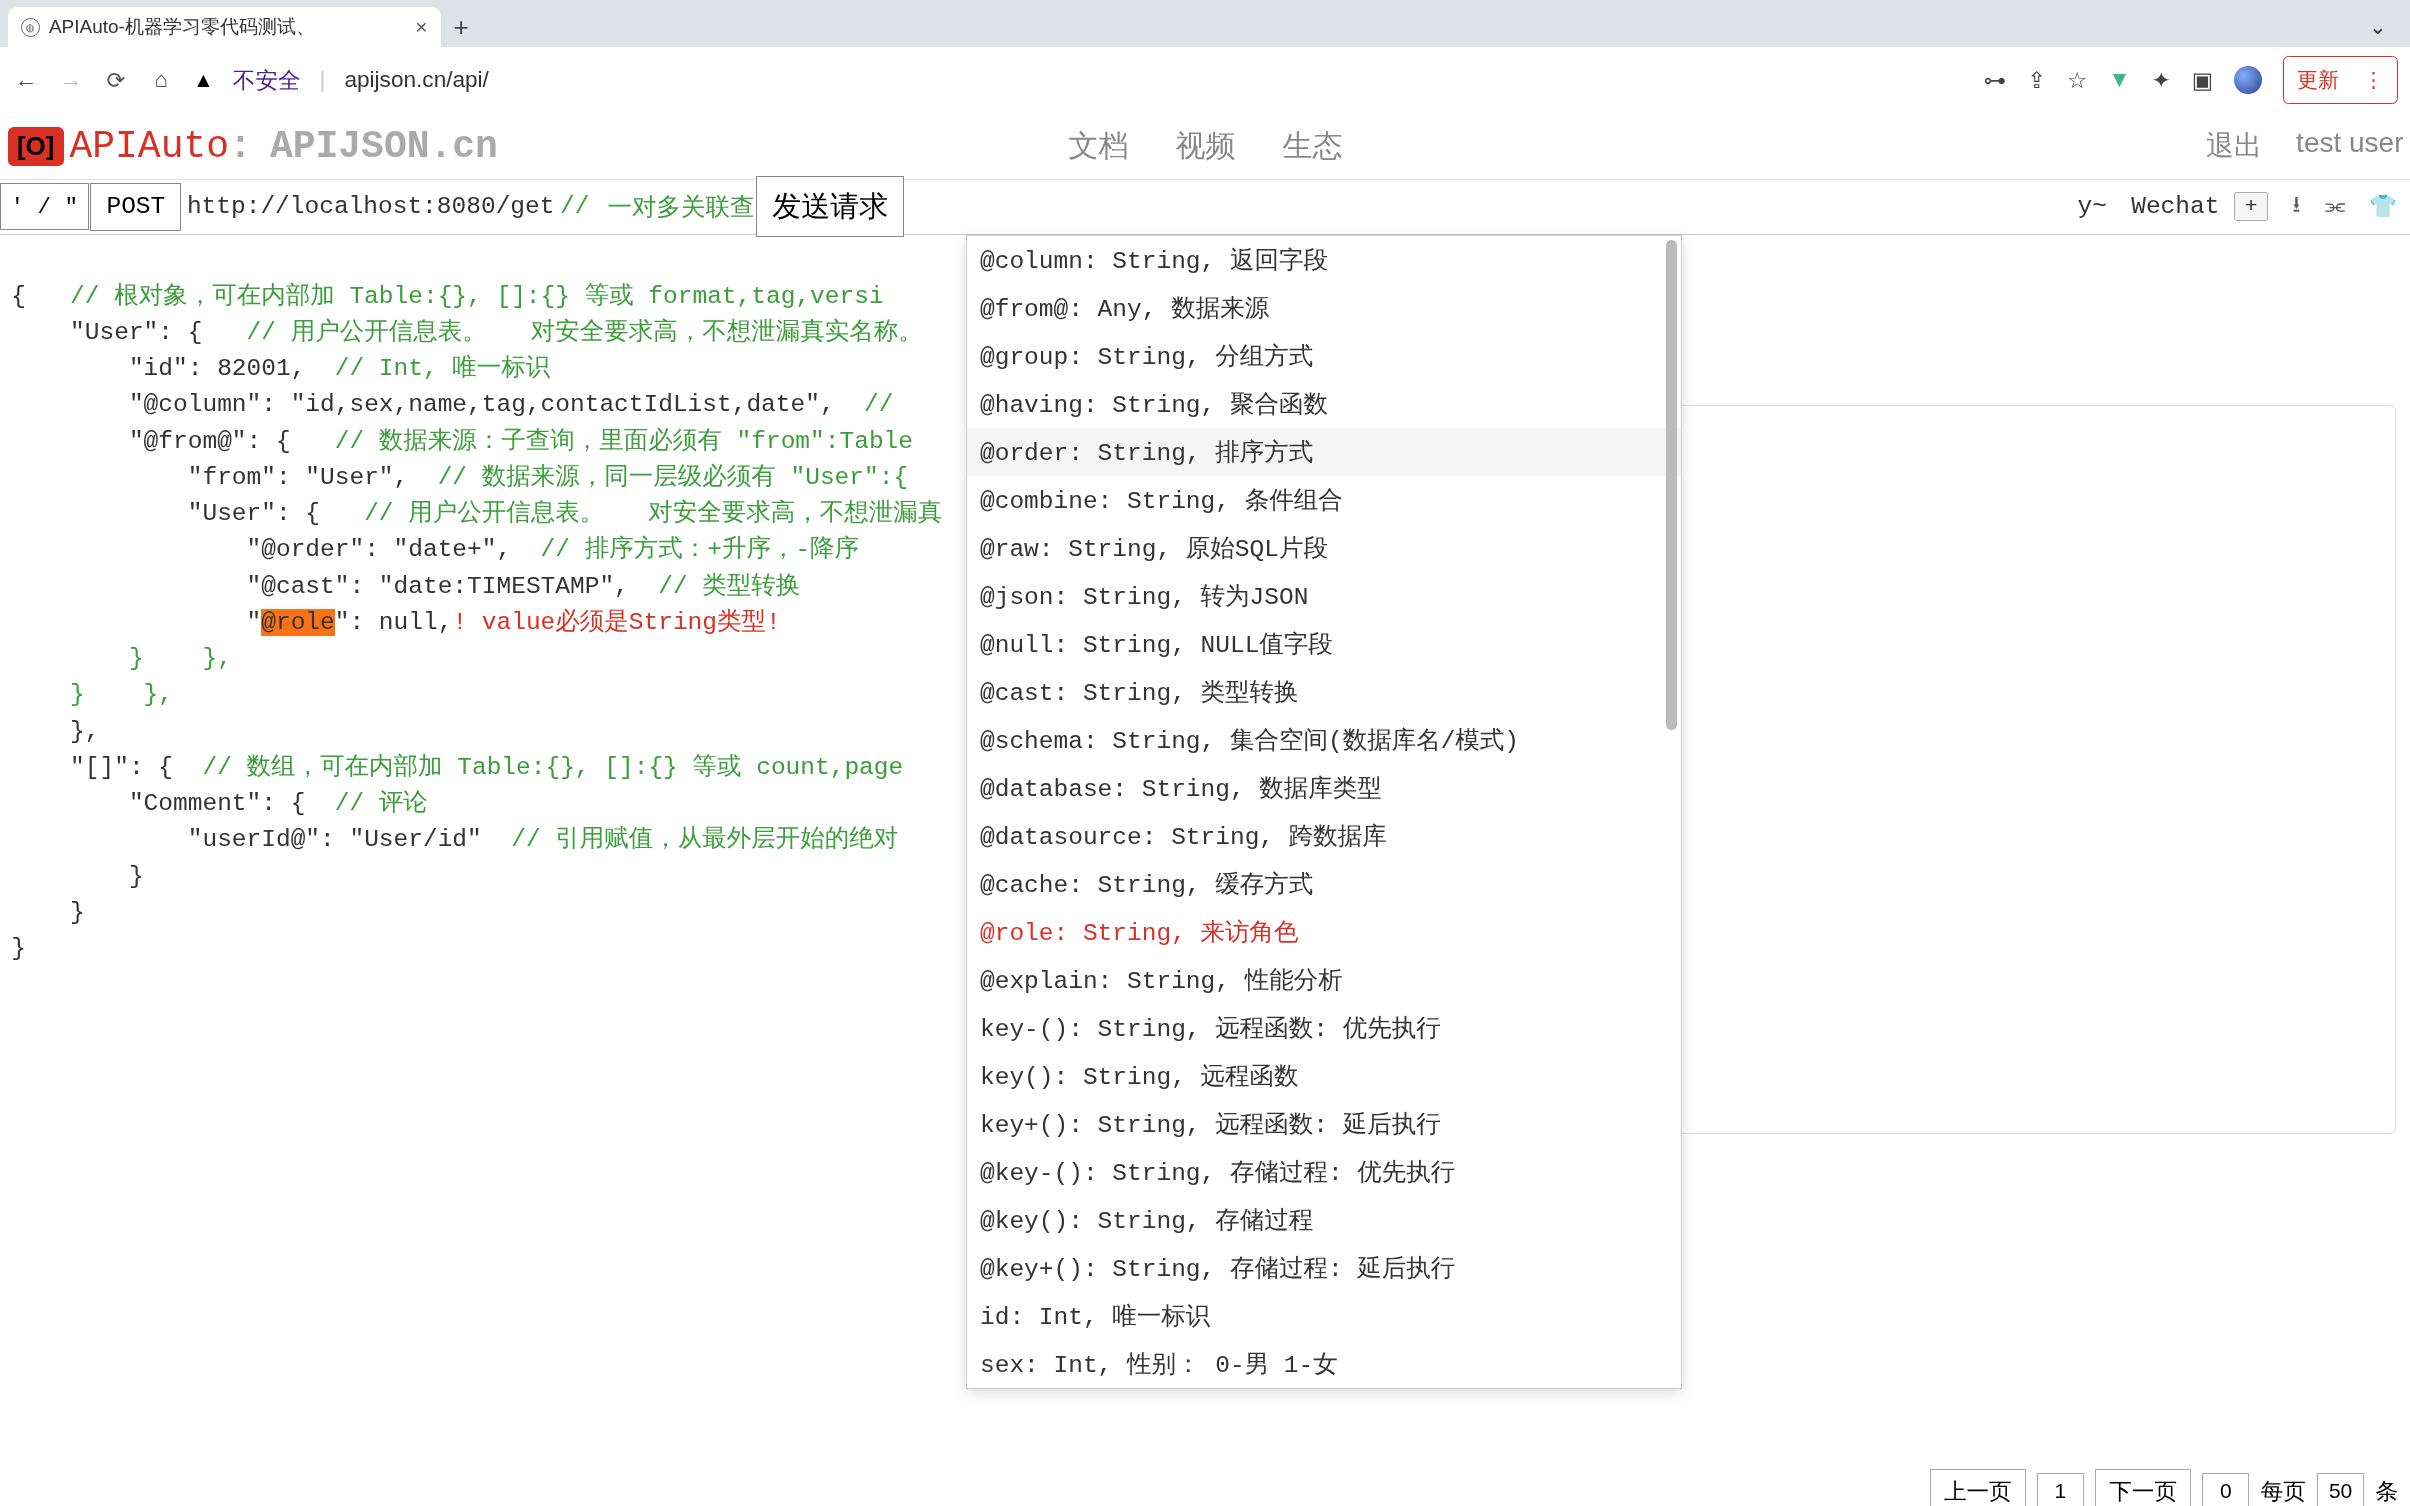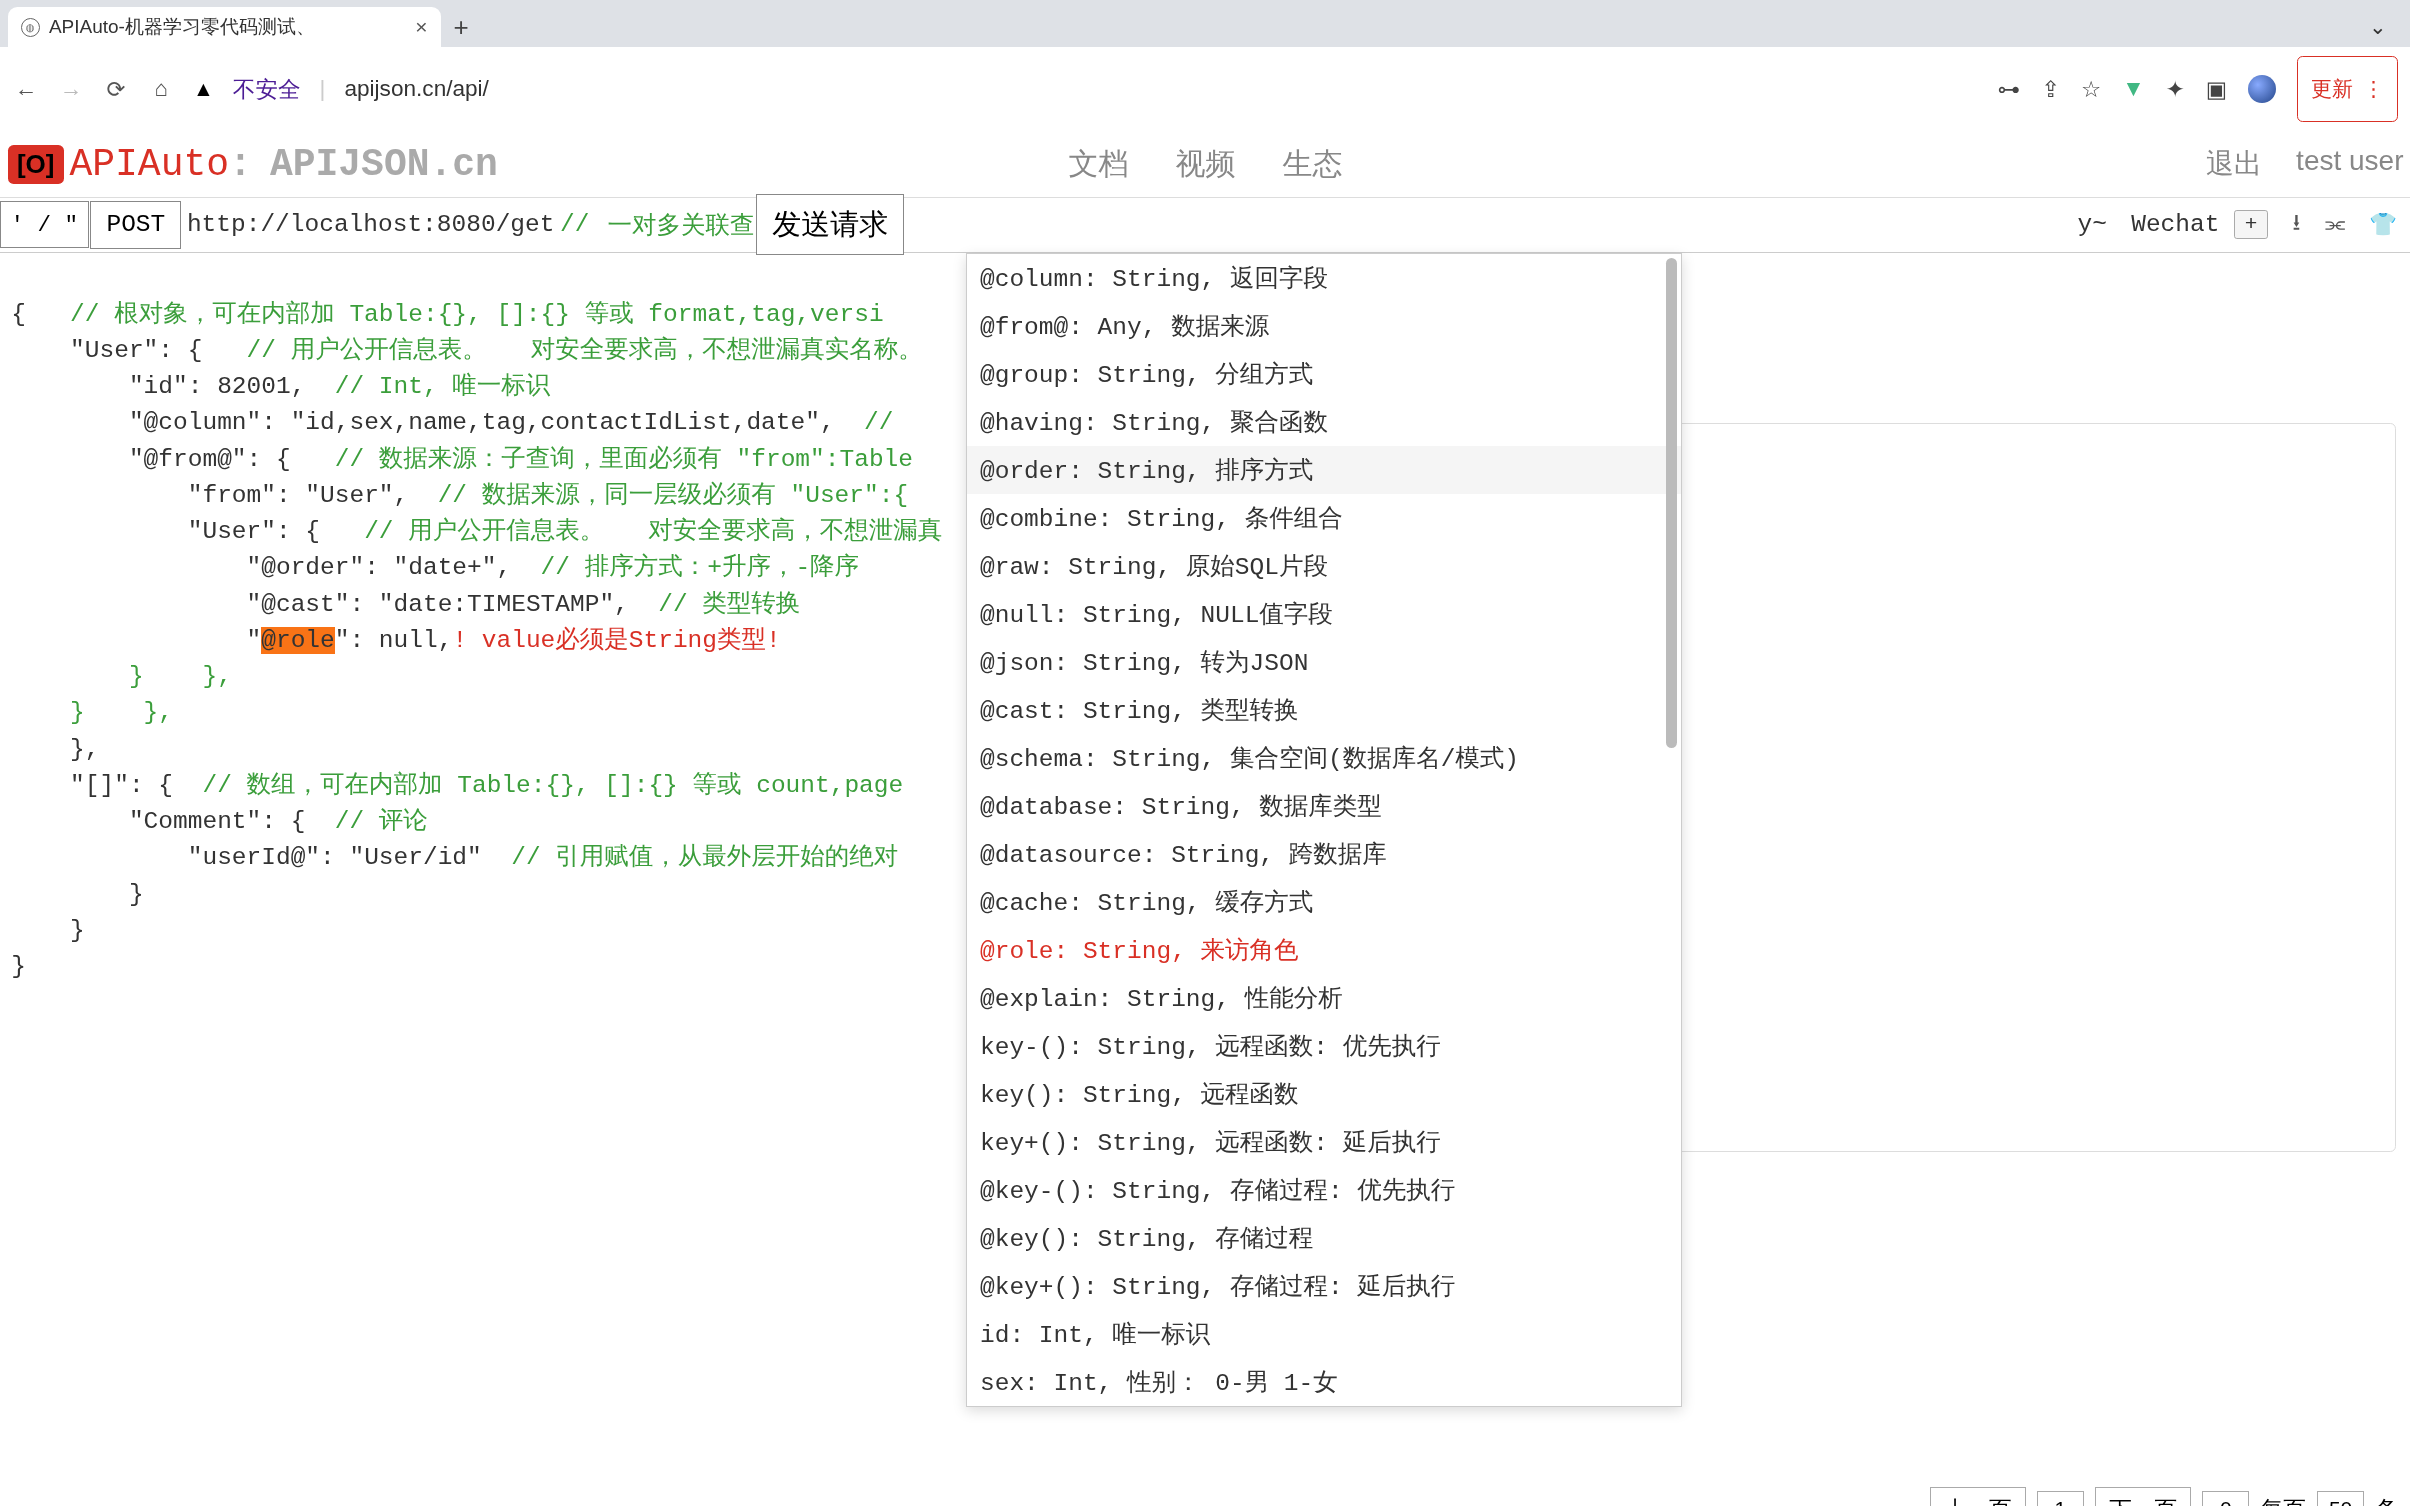--- a/index.html
+++ b/index.html
@@ -17,21 +17,21 @@
 .addr-bar { background: #fff; display: flex; align-items: center; padding: 9.4px 13px; gap: 19px; font-size: 22.6px; }
 .addr-bar .nav-icon { color: #555; width: 26px; text-align: center; cursor:pointer;}
 .addr-bar .warn { font-size: 21px; }
 .insecure { color: #4c1d95; font-size: 22.6px;}
 .url-sep {color:#ccc;}
 .url { color: #333; font-size: 22.6px; flex: 1;}
 .ext-icons { display: flex; gap: 21px; align-items: center; color: #444; }
 .ext-icons span { cursor:pointer;}
 .vue-icon { color: #41b883; font-size:22.6px;}
 .avatar { width: 28px; height:28px; border-radius:50%; background: radial-gradient(circle at 35% 35%, #8af, #248);}
-.update-btn { border:0.9px solid #d93025; color:#d93025; padding:18px 13px; border-radius:5.6px; display:flex;align-items:center;gap:10px;font-size:21px;}
+.update-btn { border:0.9px solid #d93025; color:#d93025; padding:9px 13px; border-radius:5.6px; display:flex;align-items:center;gap:24px;font-size:21px;}
 
 
 .app { background: #fff; height: calc(100% - 47px - 56px); position: relative;}
 .app-header { display:flex; align-items:center; padding: 5.6px 7.5px; border-bottom:0.9px solid #ddd; height: 66px;}
 .logo-badge { background:#d93025; color:#000; padding:3.8px 9.4px; border-radius:5.6px; display:flex;align-items:center;font-weight:bold;font-size:26px;}
 .logo-badge span{filter:invert(0);}
 .brand { color:#d93025; font-family: "Courier New", monospace; font-size:38px; font-weight:normal; margin-left:5.6px;}
 .brand-sub { color:#aaa; font-family:"Courier New",monospace; font-size:38px; font-weight:bold;}
 .nav-center { position:absolute; left:50%; transform:translateX(-50%); display:flex; gap:47px; font-size:30px; color:#888;}
 .nav-center span{cursor:pointer;}
@@ -178,22 +178,22 @@
 
     <div class="ac-panel" id="ac-panel">
       <div class="ac-scroll-thumb"></div>
     <div class="ac-item">@column: String, 返回字段</div>
         <div class="ac-item">@from@: Any, 数据来源</div>
         <div class="ac-item">@group: String, 分组方式</div>
         <div class="ac-item">@having: String, 聚合函数</div>
         <div class="ac-item hover">@order: String, 排序方式</div>
         <div class="ac-item">@combine: String, 条件组合</div>
         <div class="ac-item">@raw: String, 原始SQL片段</div>
+        <div class="ac-item">@json: String, 转为JSON</div>
         <div class="ac-item">@null: String, NULL值字段</div>
-        <div class="ac-item">@json: String, 转为JSON</div>
         <div class="ac-item">@cast: String, 类型转换</div>
         <div class="ac-item">@schema: String, 集合空间(数据库名/模式)</div>
         <div class="ac-item">@database: String, 数据库类型</div>
         <div class="ac-item">@datasource: String, 跨数据库</div>
         <div class="ac-item">@cache: String, 缓存方式</div>
         <div class="ac-item sel">@role: String, 来访角色</div>
         <div class="ac-item">@explain: String, 性能分析</div>
         <div class="ac-item">key-(): String, 远程函数: 优先执行</div>
         <div class="ac-item">key(): String, 远程函数</div>
         <div class="ac-item">key+(): String, 远程函数: 延后执行</div>

